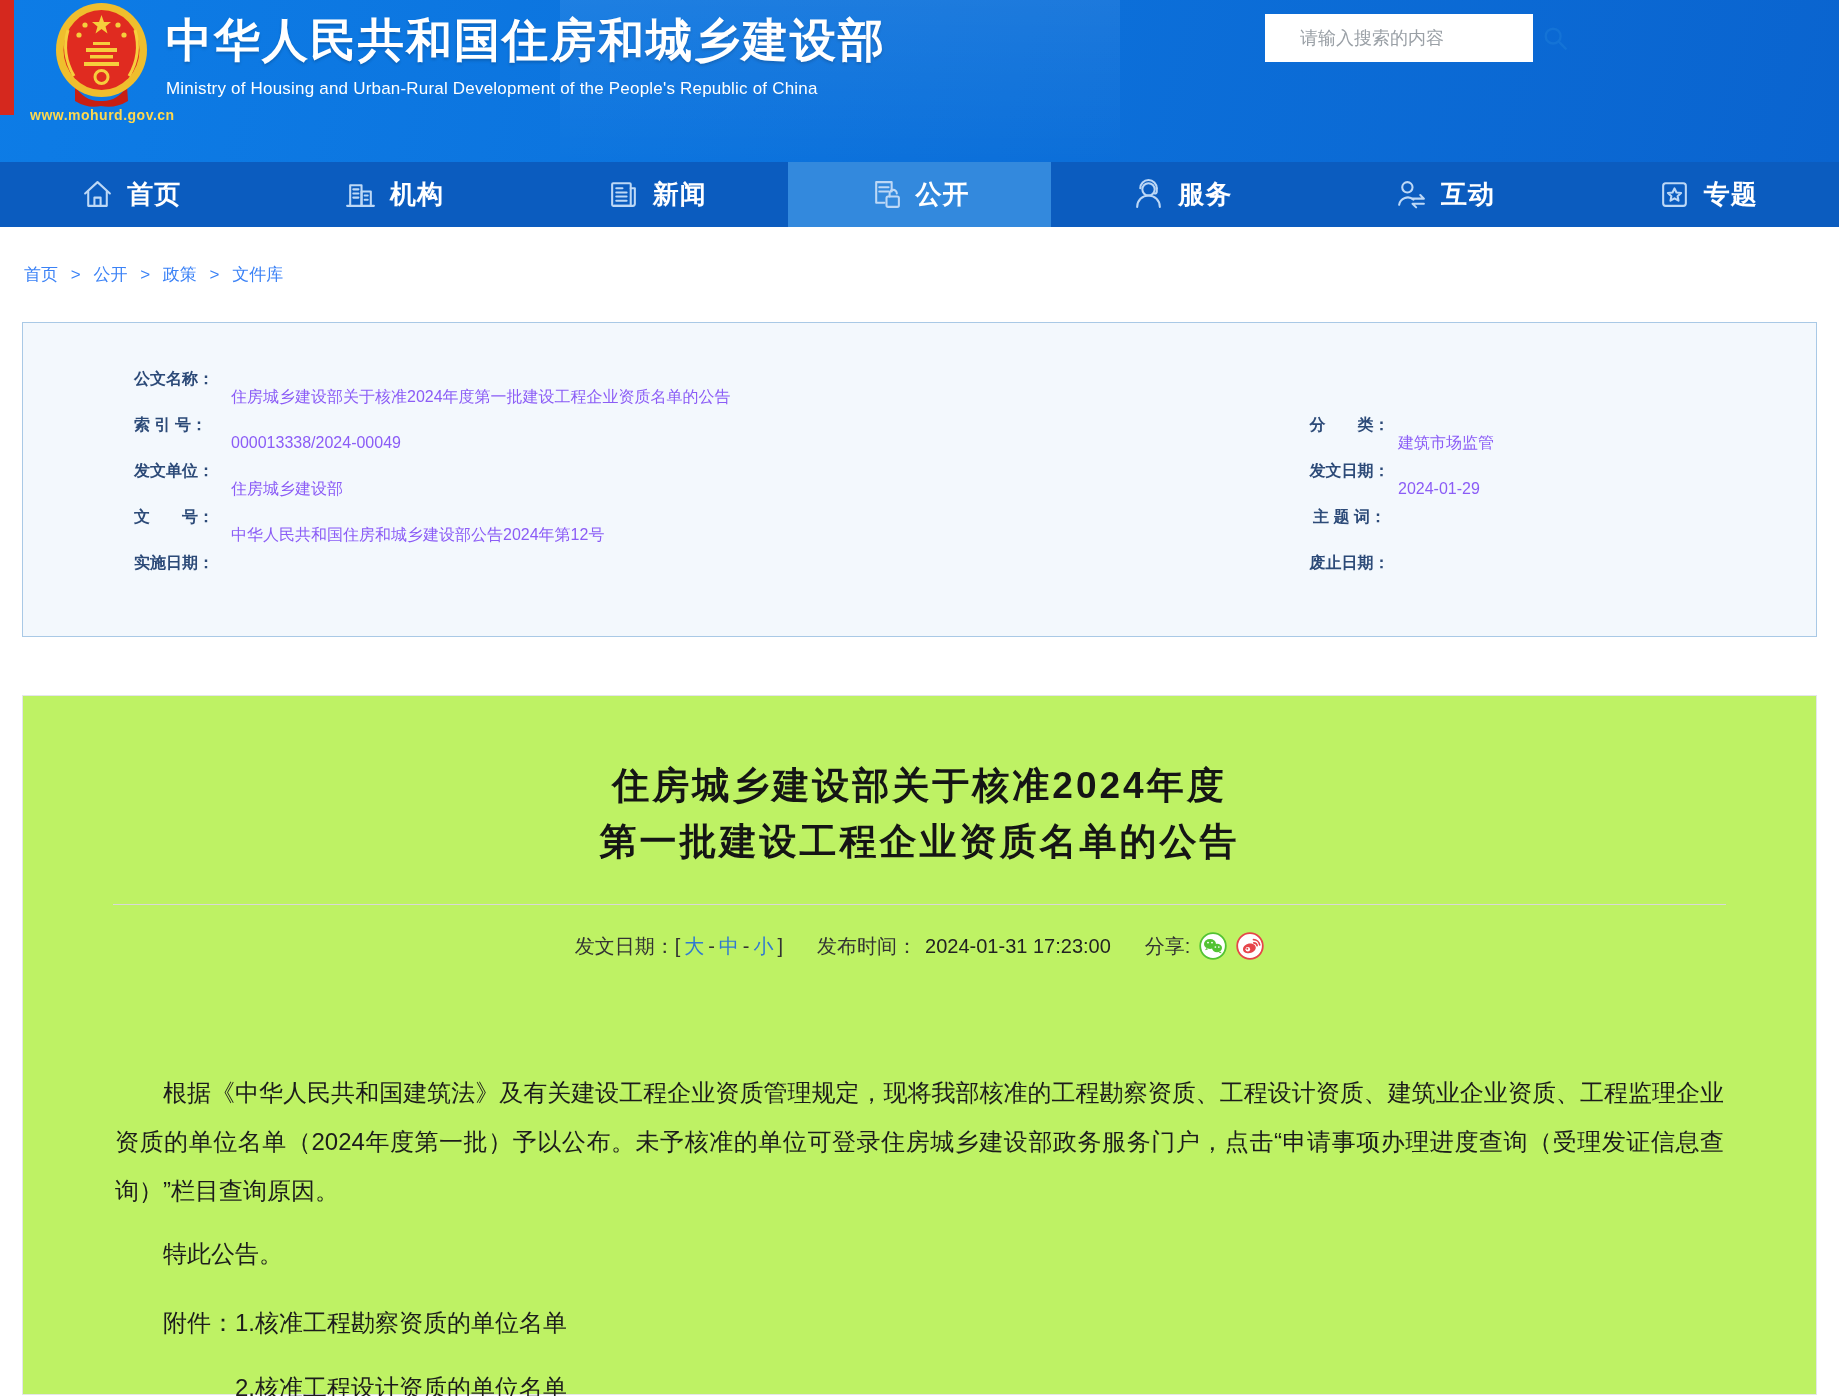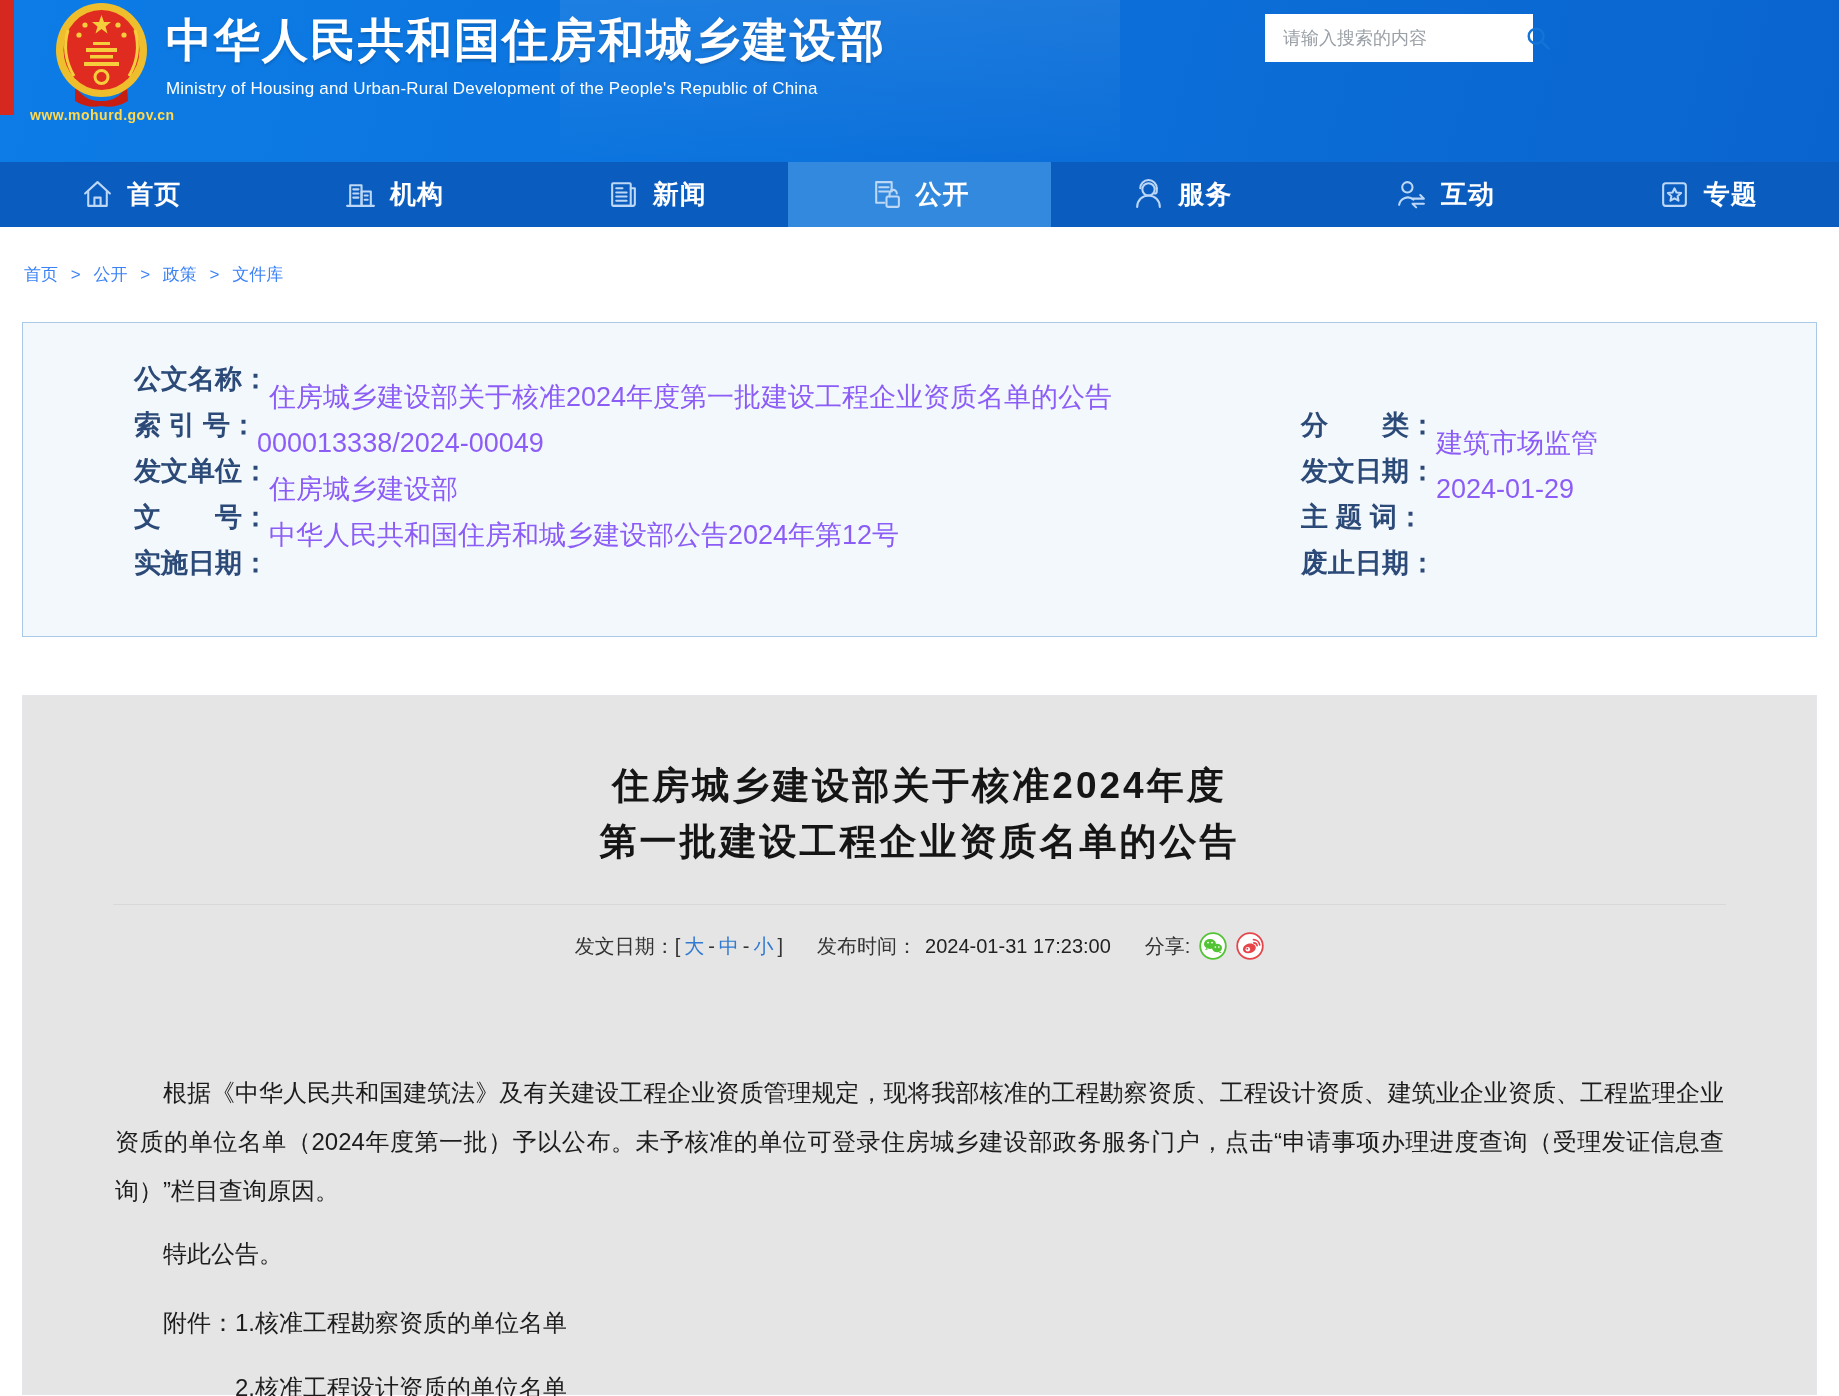--- a/index.html
+++ b/index.html
@@ -12,50 +12,50 @@
     background: linear-gradient(105deg,#0d7ce6 0%, #0c70da 55%, #0a64cf 100%); }
   .site-header::after { content:""; position:absolute; left:560px; top:0; width:560px; height:162px;
     background: linear-gradient(180deg, rgba(255,255,255,.07), rgba(255,255,255,0)); pointer-events:none; }
   .red-strip { position:absolute; left:0; top:0; width:14px; height:115px; background:#d5281e; }
   .emblem { position:absolute; left:55px; top:2px; width:93px; height:107px; }
   .site-url { position:absolute; left:30px; top:107px; font-size:14px; font-weight:bold; color:#ffd94e; letter-spacing:.5px; }
   .titles { position:absolute; left:166px; top:10px; color:#fff; }
   .site-title { font-size:46px; font-weight:bold; letter-spacing:2px; text-shadow:0 2px 3px rgba(0,0,0,.18); }
   .site-subtitle { margin-top:7px; font-size:17px; letter-spacing:.2px; }
   .search { position:absolute; left:1265px; top:14px; width:268px; height:48px; background:#fff; display:flex; align-items:center; }
-  .search input { flex:1; border:none; outline:none; height:100%; padding:0 10px 0 18px; font-size:18px; color:#a16207;
+  .search input { flex:1; border:none; outline:none; height:100%; padding:0 10px 0 35px; font-size:18px; color:#a16207;
     font-family:"Liberation Sans", sans-serif; background:transparent; }
   .search input::placeholder { color:#9aa0a6; }
   .search-icon { width:26px; height:26px; margin-right:13px; cursor:pointer; display:flex; }
 
   
   .main-nav { display:flex; height:65px; background:#0b5cbf; }
   .nav-item { flex:1; display:flex; align-items:center; justify-content:center; gap:13px;
     color:#fff; font-size:26px; font-weight:bold; cursor:pointer; letter-spacing:1px; }
   .nav-item.active { background:#3389dd; }
   .nav-ic { width:33px; height:33px; display:flex; }
   .nav-ic svg { stroke:#bdd8f6; fill:none; stroke-width:2; stroke-linecap:round; stroke-linejoin:round; }
 
   
   .breadcrumb { padding:36px 0 0 24px; font-size:17px; color:#3b82f6; }
   .breadcrumb .bc-link { cursor:pointer; }
   .breadcrumb .bc-sep { margin:0 8px; }
 
   
   .doc-info { position:relative; margin:36px 22px 0; height:315px;
-    background:#f3f8fd; border:1px solid #a9c9e6; font-size:27px; }
+    background:#f3f8fd; border:1px solid #a9c9e6; font-size:16px; }
   .doc-col { position:absolute; top:33px; }
   .doc-col.left { left:111px; }
   .doc-col.right { left:1278px; top:79px;text-align:center; }
   .doc-row { height:46px; display:flex; align-items:center; }
   .doc-label { font-weight:bold; color:#2c4a78; min-width:97px; white-space:pre; }
   .doc-value { color:#8b5cf6;margin-top:36px; }
 
   
-  .article-card { margin:58px 22px 0; height:700px; background:#e5e5e5; border:1px solid #e4e6e9; }
+  .article-card { margin:58px 22px 0; height:700px; background:#bef264; border:1px solid #e4e6e9; }
   .article-title { margin-top:62px; text-align:center; font-size:37px; font-weight:bold;
     color:#151515; line-height:56px; letter-spacing:3px; }
   .divider { margin:34px 90px 0; border-top:1px solid #d8d8d8; }
   .meta { margin-top:27px; display:flex; justify-content:center; align-items:center; font-size:20px; color:#333; }
   .meta .gap-l { margin-left:34px; }
   .meta .link { color:#3079d1; cursor:pointer; margin:0 4px; text-decoration:none; }
   .meta .dash { color:#333; }
   .meta .time { margin-left:8px; color:#222; }
   .share-ic { width:28px; height:28px; margin-left:9px; cursor:pointer; display:flex; }
 

